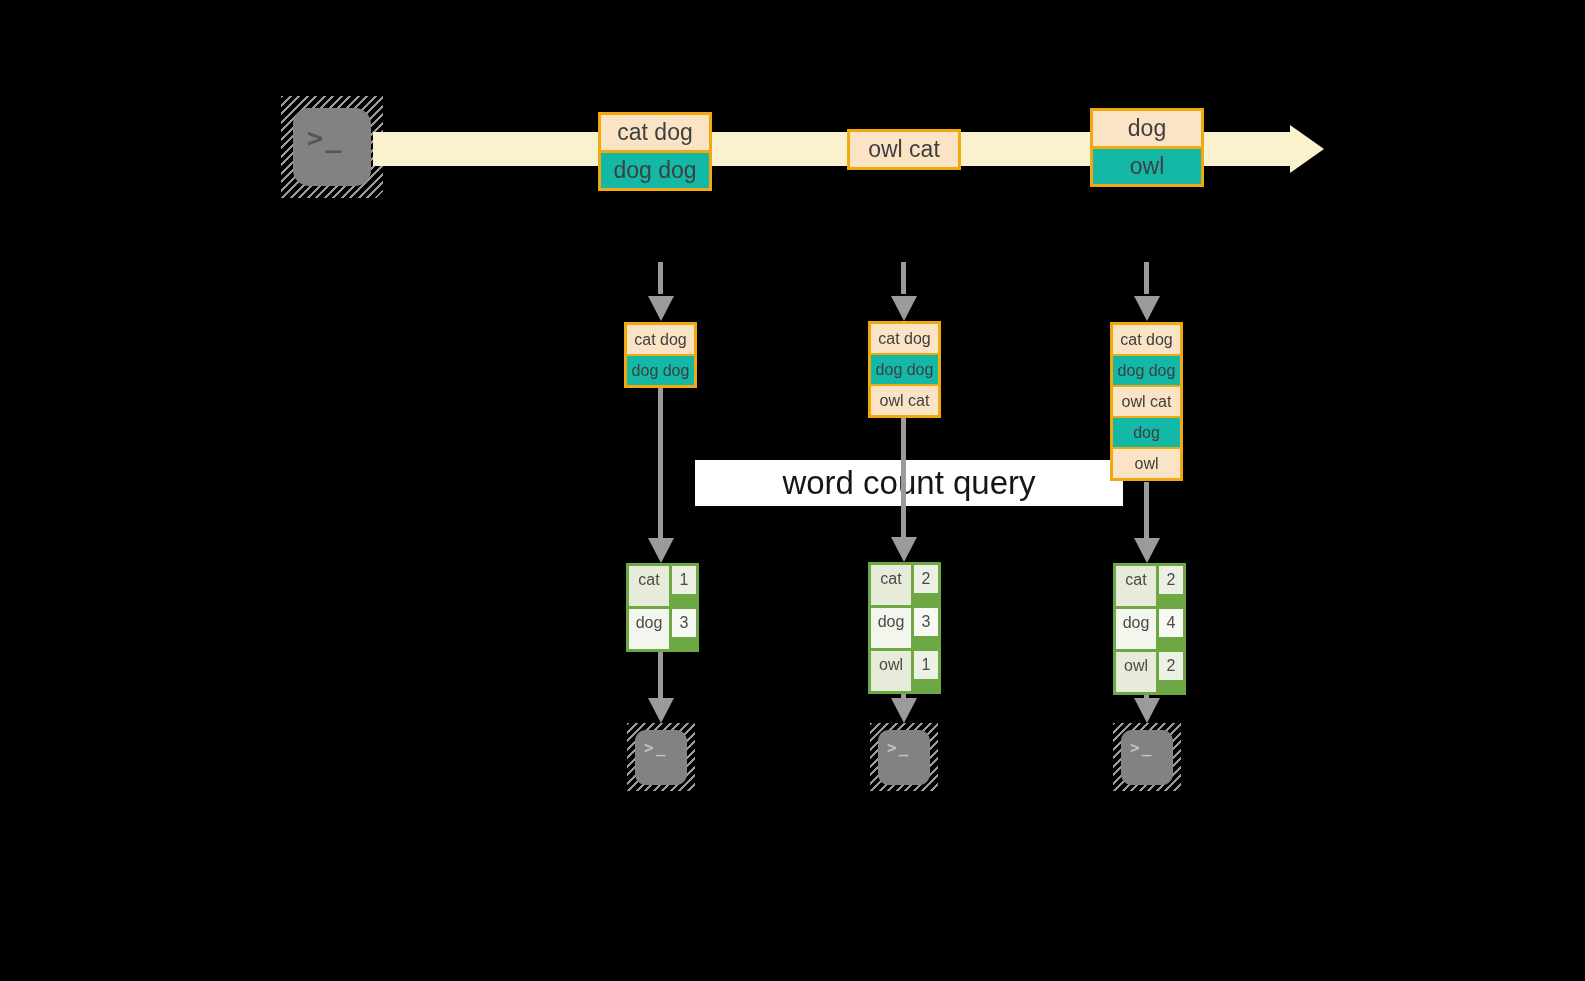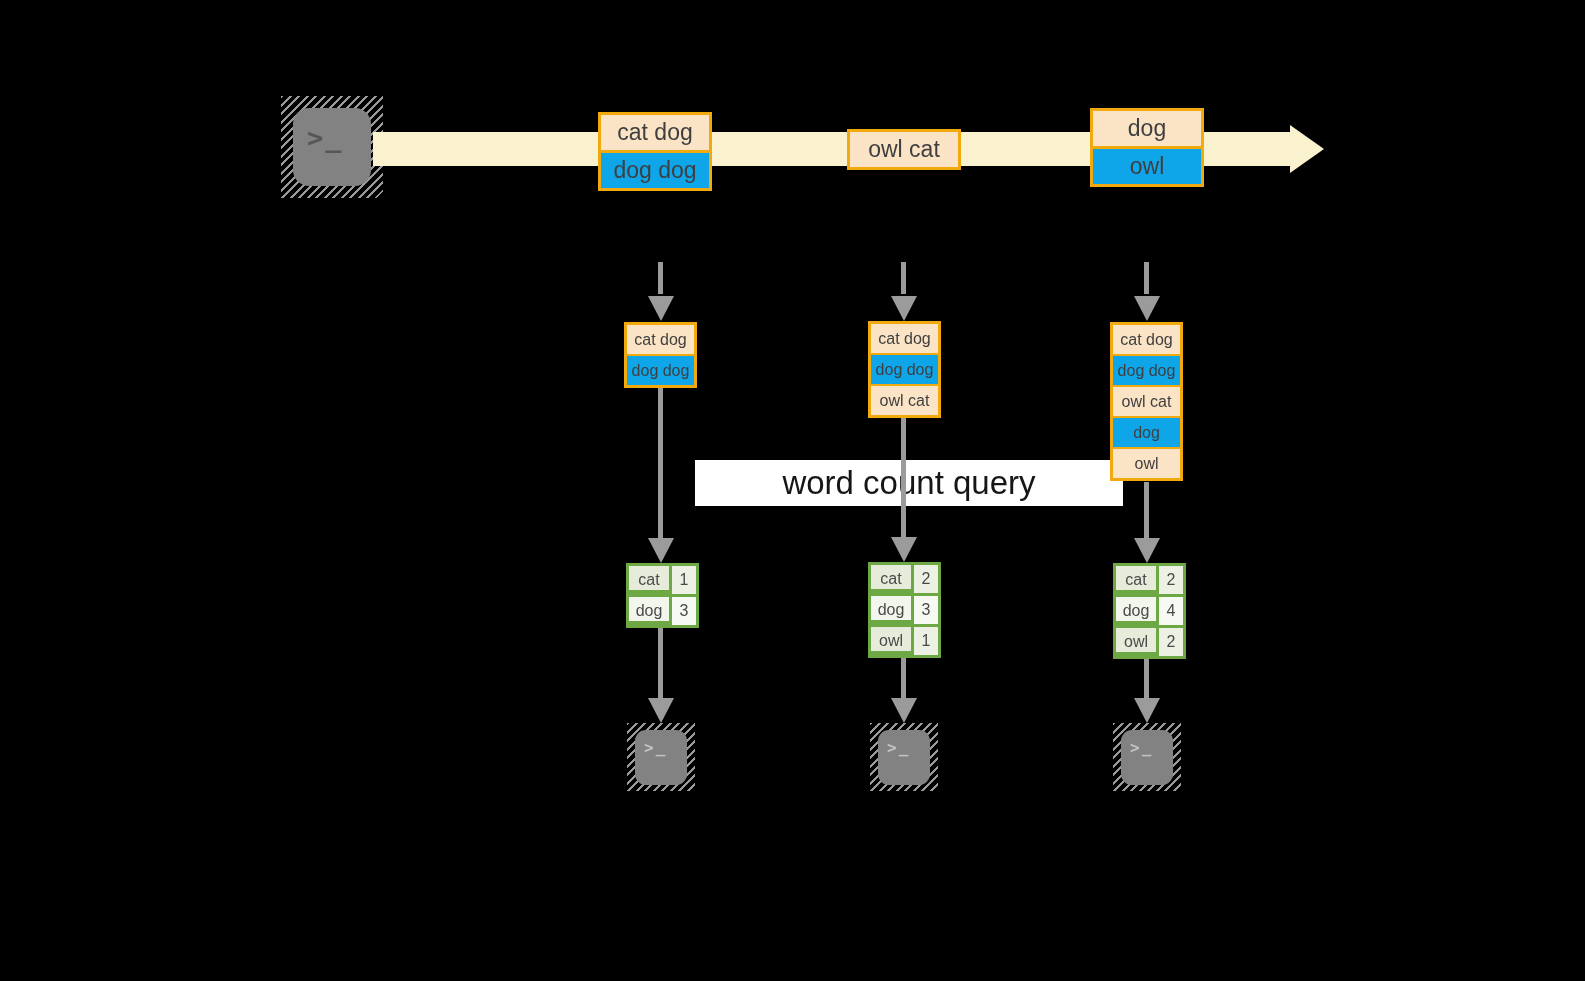--- a/index.html
+++ b/index.html
@@ -15,36 +15,36 @@
 
   
   .obox{border:3px solid #f2a90e;z-index:3;background:#f2a90e;}
   .ocell{width:108px;height:35px;line-height:35px;text-align:center;
          font-size:23px;color:#3f3f3f;}
   .ocell+.ocell{margin-top:3px;}
   .sbox{border:3px solid #f2a90e;width:67px;z-index:3;background:#f2a90e;}
   .scell{height:29px;line-height:29px;font-size:16px;text-align:center;color:#3f3f3f;}
   .scell+.scell{margin-top:2px;}
   .peach{background:#fbe3c6;}
-  .cream{background:#0ea5e9;}
+  .cream{background:#14b8a6;}
 
   
   .vline{width:5px;background:#9b9b9b;z-index:2;}
   .ahead{width:0;height:0;border-left:13px solid transparent;
          border-right:13px solid transparent;border-top:25px solid #9b9b9b;z-index:2;}
 
   
   .query-band{left:695px;top:460px;width:428px;height:46px;background:#fff;z-index:1;
       text-align:center;line-height:46px;font-size:33px;font-weight:300;color:#161616;}
 
   
   .gtable{border:3px solid #6da845;background:#6da845;z-index:3;}
   .grow{display:flex;}
   .grow+.grow{margin-top:3px;}
-  .gname{width:40px;height:24px;line-height:28px;text-align:center;
+  .gname{width:40px;height:40px;line-height:28px;text-align:center;
          font-size:16px;color:#4a4a4a;margin-right:3px;}
   .gval{width:24px;height:28px;line-height:28px;text-align:center;
         font-size:16px;color:#4a4a4a;}
   .sage{background:#e6ecd9;}  .sagev{background:#edf1e3;}
   .lite{background:#f3f6ed;}  .litev{background:#f7f9f3;}
 
   
   .hatch{background:repeating-linear-gradient(135deg,#9a9a9a 0 2px,rgba(0,0,0,0) 2px 6px);z-index:1;}
   .term{background:#828282;z-index:3;}
   .term-big{border-radius:16px;}

